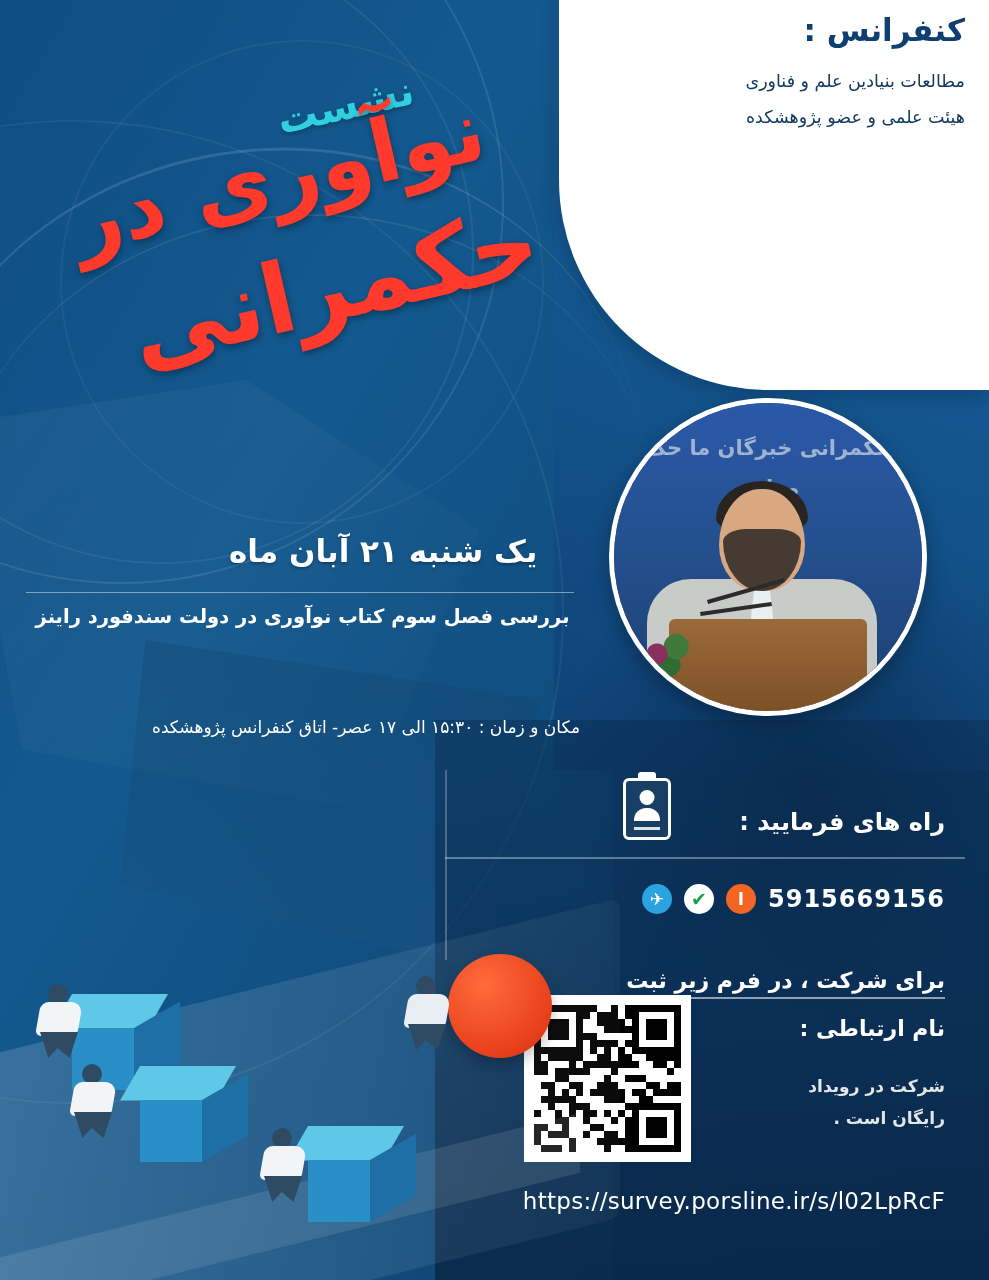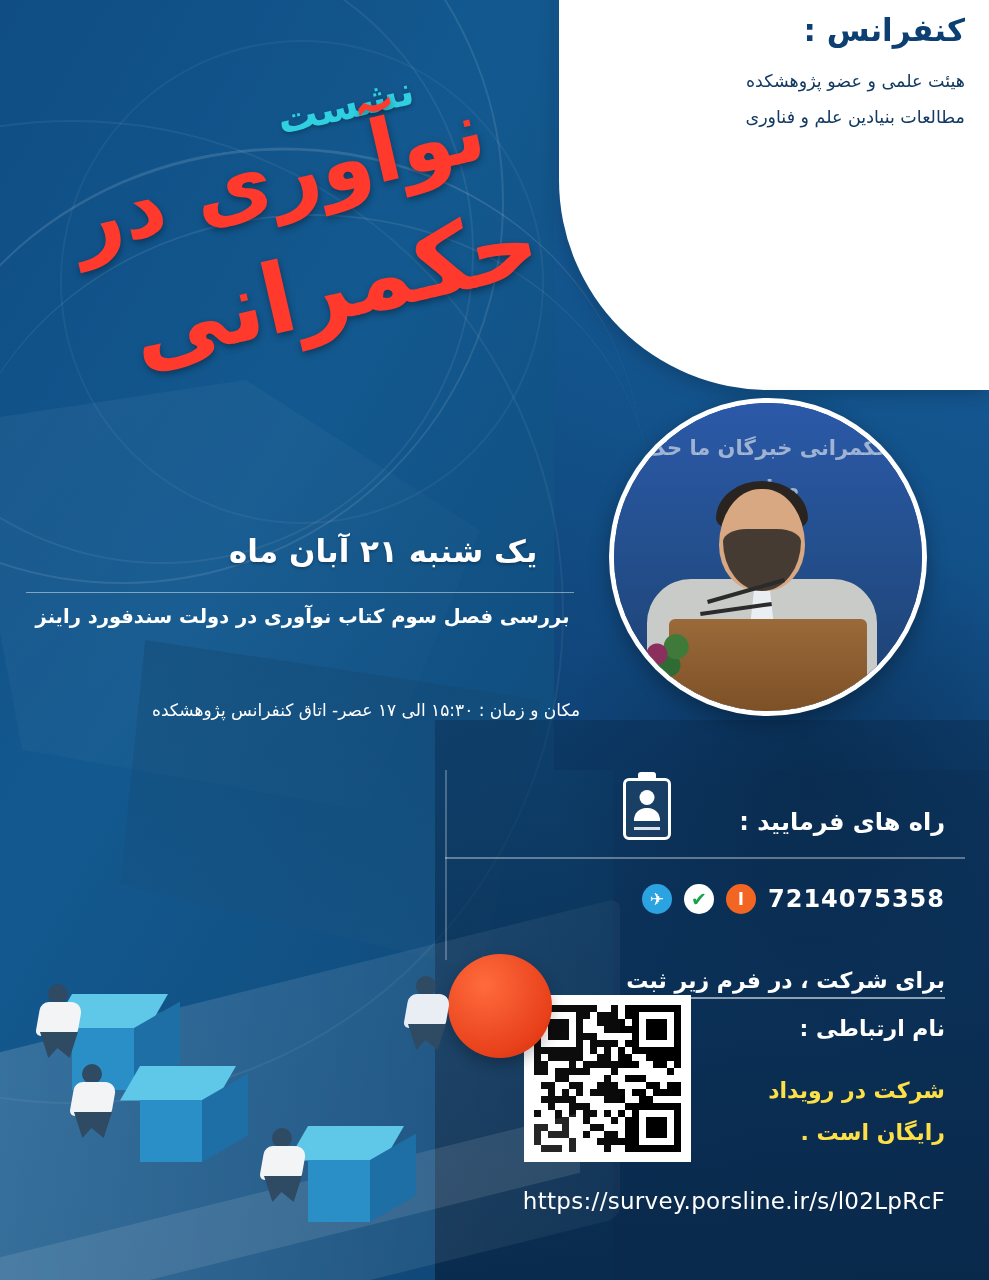--- a/index.html
+++ b/index.html
@@ -227,21 +227,21 @@
     width: 545px;
     text-align: center;
     color: #ffffff;
     font-size: 19.5px;
     font-weight: bold;
     direction: rtl;
   }
   .venue {
     position: absolute;
     left: 20px;
-    top: 692px;
+    top: 709px;
     width: 560px;
     text-align: right;
     direction: rtl;
     color: #ffffff;
     font-size: 17px;
     line-height: 2.2;
   }
 
   
   .photo-ring {
@@ -501,22 +501,22 @@
     font-size: 22px;
     font-weight: bold;
     direction: rtl;
   }
   .free-note {
     position: absolute;
     right: 44px;
     top: 1070px;
     width: 220px;
     text-align: right;
-    color: #fde047;
-    font-size: 22px;
+    color: #e5e5e5;
+    font-size: 17px;
     font-weight: bold;
     line-height: 1.9;
     direction: rtl;
   }
 
   
   .qr {
     position: absolute;
     right: 298px;
     top: 995px;
@@ -661,22 +661,22 @@
   <div class="bg-ribbon2"></div>
   <div class="bg-poly"></div>
   <div class="bg-poly2"></div>
   <div class="bg-bottom-right"></div>
   <div class="bg-dark-blob"></div>
 
   <div class="white-card">
     <div class="white-card-inner">
       <div class="speaker-label">کنفرانس :</div>
       <div class="speaker-aff">
+        <div>مطالعات بنیادین علم و فناوری</div>
         <div>هیئت علمی و عضو پژوهشکده</div>
-        <div>مطالعات بنیادین علم و فناوری</div>
       </div>
     </div>
   </div>
 
 
   <div class="neshast">نشست</div>
   <div class="title-block">
     <div class="title-line title-line1">نوآوری در</div>
     <div class="title-line title-line2">حکمرانی</div>
   </div>
@@ -710,21 +710,21 @@
   <div class="id-card-icon">
     <div class="clip"></div>
     <div class="face"></div>
     <div class="body"></div>
     <div class="line"></div>
   </div>
   <div class="hline"></div>
   <div class="vline"></div>
 
   <div class="phone-row">
-    <div class="phone-number">7214075358</div>
+    <div class="phone-number">5915669156</div>
     <div class="app-icon ic-eitaa">ا</div>
     <div class="app-icon ic-bale">✔</div>
     <div class="app-icon ic-tg">✈</div>
   </div>
 
   <div class="register-line1">برای شرکت ، در فرم زیر ثبت</div>
   <div class="register-line2">نام ارتباطی :</div>
   <div class="free-note" style="white-space: pre-line;">شرکت در رویداد
 رایگان است .</div>
 

